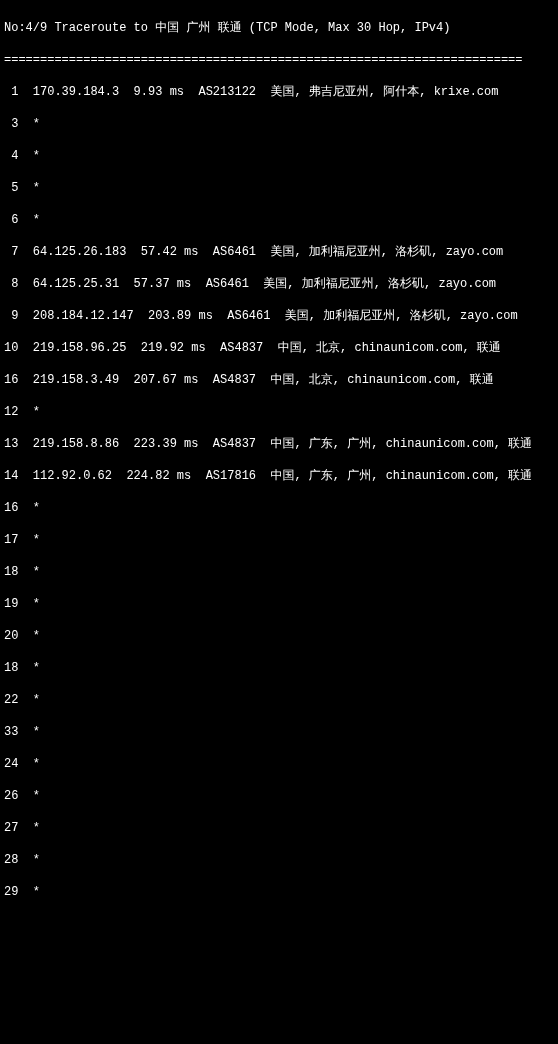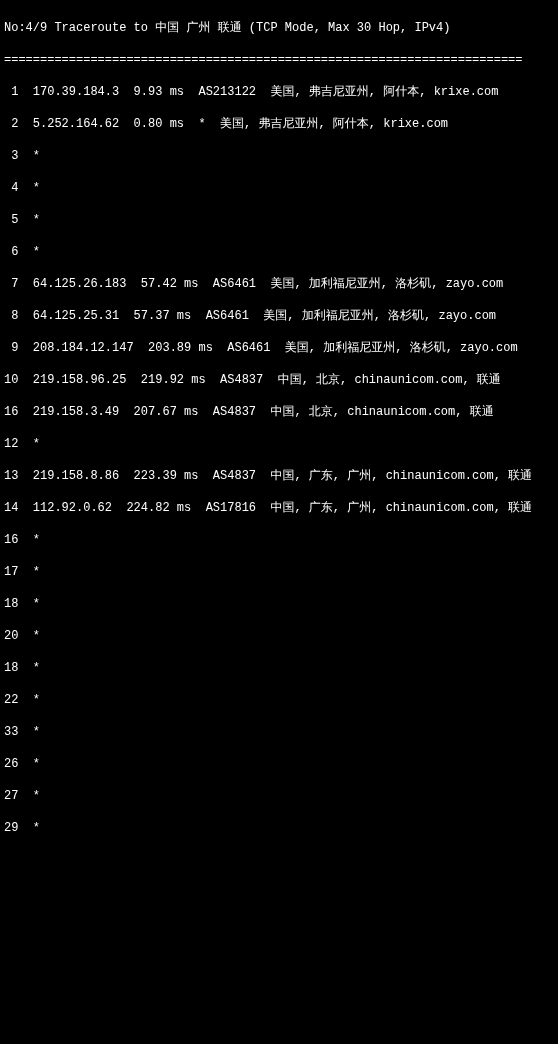--- a/index.html
+++ b/index.html
@@ -20,42 +20,44 @@
     letter-spacing: 0;
   }
 </style>
 </head>
 <body>
 
 <div class="term">
 <div>No:4/9 Traceroute to 中国 广州 联通 (TCP Mode, Max 30 Hop, IPv4)</div>
 <div class="sep">========================================================================</div>
 <div> 1  170.39.184.3  9.93 ms  AS213122  美国, 弗吉尼亚州, 阿什本, krixe.com</div>
-<div> 2  5.252.164.62  0.80 ms  *  美国, 弗吉尼亚州, 阿什本, krixe.com</div>
 <div> 3  *</div>
 <div> 4  *</div>
 <div> 5  *</div>
 <div> 6  *</div>
 <div> 7  64.125.26.183  57.42 ms  AS6461  美国, 加利福尼亚州, 洛杉矶, zayo.com</div>
 <div> 8  64.125.25.31  57.37 ms  AS6461  美国, 加利福尼亚州, 洛杉矶, zayo.com</div>
 <div> 9  208.184.12.147  203.89 ms  AS6461  美国, 加利福尼亚州, 洛杉矶, zayo.com</div>
 <div>10  219.158.96.25  219.92 ms  AS4837  中国, 北京, chinaunicom.com, 联通</div>
 <div>16  219.158.3.49  207.67 ms  AS4837  中国, 北京, chinaunicom.com, 联通</div>
 <div>12  *</div>
 <div>13  219.158.8.86  223.39 ms  AS4837  中国, 广东, 广州, chinaunicom.com, 联通</div>
 <div>14  112.92.0.62  224.82 ms  AS17816  中国, 广东, 广州, chinaunicom.com, 联通</div>
 <div>16  *</div>
 <div>17  *</div>
 <div>18  *</div>
+<div>19  *</div>
 <div>20  *</div>
 <div>18  *</div>
 <div>22  *</div>
 <div>33  *</div>
+<div>24  *</div>
 <div>26  *</div>
 <div>27  *</div>
+<div>28  *</div>
 <div>29  *</div>
 
 
 
 
 
 
 
 
 

